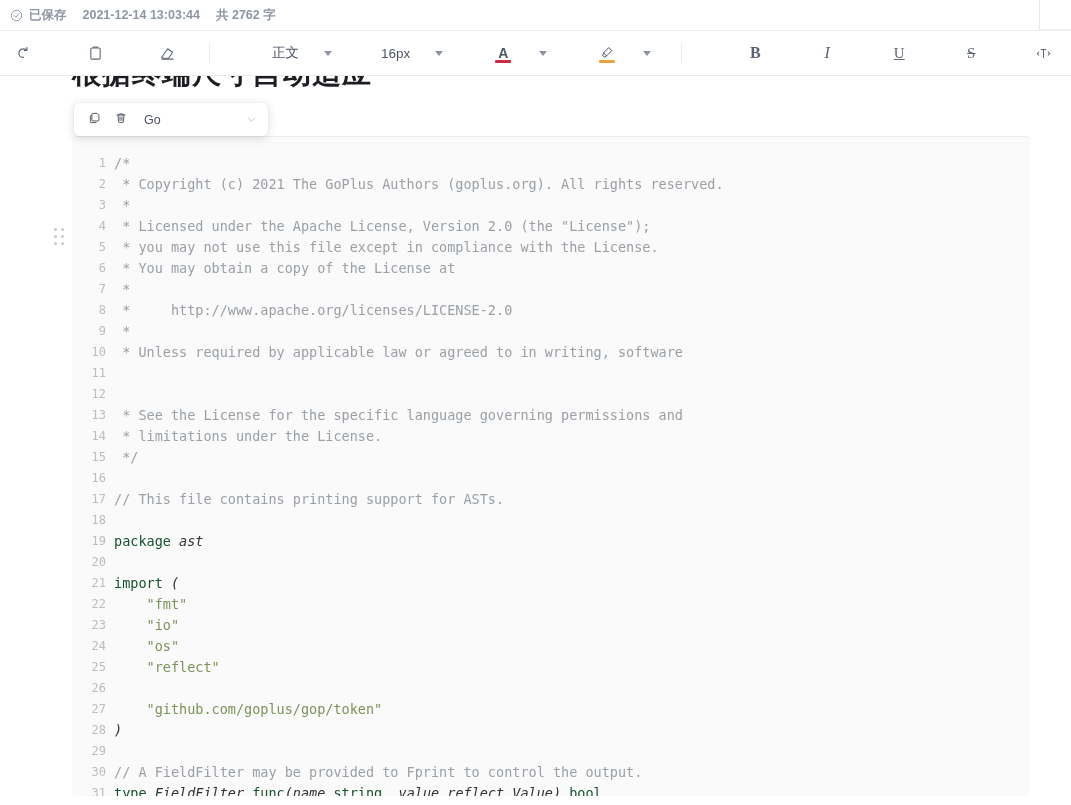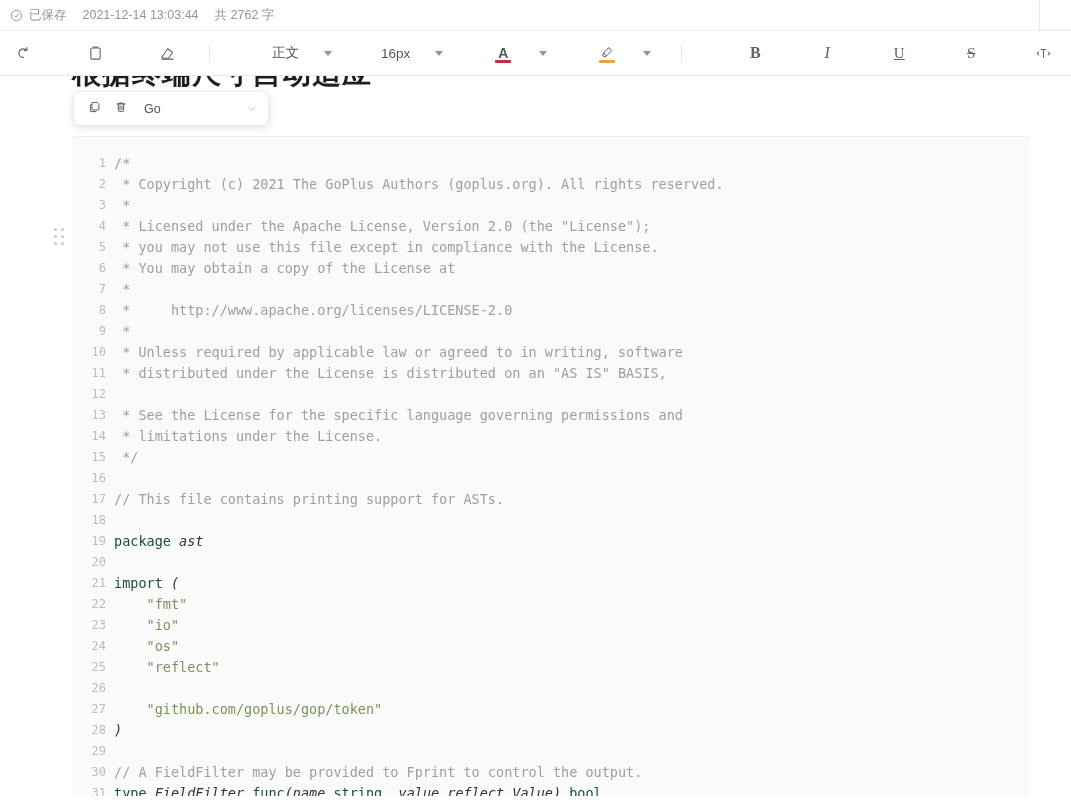--- a/index.html
+++ b/index.html
@@ -15,20 +15,21 @@
   .statusbar {
     height: 30px;
     display: flex;
     align-items: center;
     padding-left: 10px;
     gap: 6px;
     font-size: 12.5px;
     color: #8d96a5;
     position: relative;
     background: #fff;
+    font-weight: bold;
   }
   .statusbar .check-icon {
     width: 13px; height: 13px;
     display: inline-flex; align-items: center; justify-content: center;
     color: #8d96a5;
     flex: 0 0 auto;
   }
   .statusbar .sp { display: inline-block; width: 4px; }
   .statusbar .seg { white-space: nowrap; }
 
@@ -128,21 +129,21 @@
     color: #1b1d21;
     letter-spacing: 1px;
     white-space: nowrap;
     line-height: 1.35;
   }
 
   
   .code-popup {
     position: absolute;
     left: 74px;
-    top: 16px;
+    top: 27px;
     width: 194px;
     height: 33px;
     background: #ffffff;
     border-radius: 5px;
     box-shadow: 0 2px 10px rgba(25,35,55,0.16), 0 0 1px rgba(25,35,55,0.22);
     display: flex;
     align-items: center;
     padding: 0 8px;
     z-index: 5;
   }
@@ -555,21 +556,20 @@
         <div class="code-row">
           <span class="ln">9</span>
           <span class="cd"><span class="t-com"> *</span></span>
         </div>
         <div class="code-row">
           <span class="ln">10</span>
           <span class="cd"><span class="t-com"> * Unless required by applicable law or agreed to in writing, software</span></span>
         </div>
         <div class="code-row">
           <span class="ln">11</span>
-          <span class="cd"><span class="t-com"> * distributed under the License is distributed on an "AS IS" BASIS,</span></span>
         </div>
         <div class="code-row">
           <span class="ln">12</span>
         </div>
         <div class="code-row">
           <span class="ln">13</span>
           <span class="cd"><span class="t-com"> * See the License for the specific language governing permissions and</span></span>
         </div>
         <div class="code-row">
           <span class="ln">14</span>

